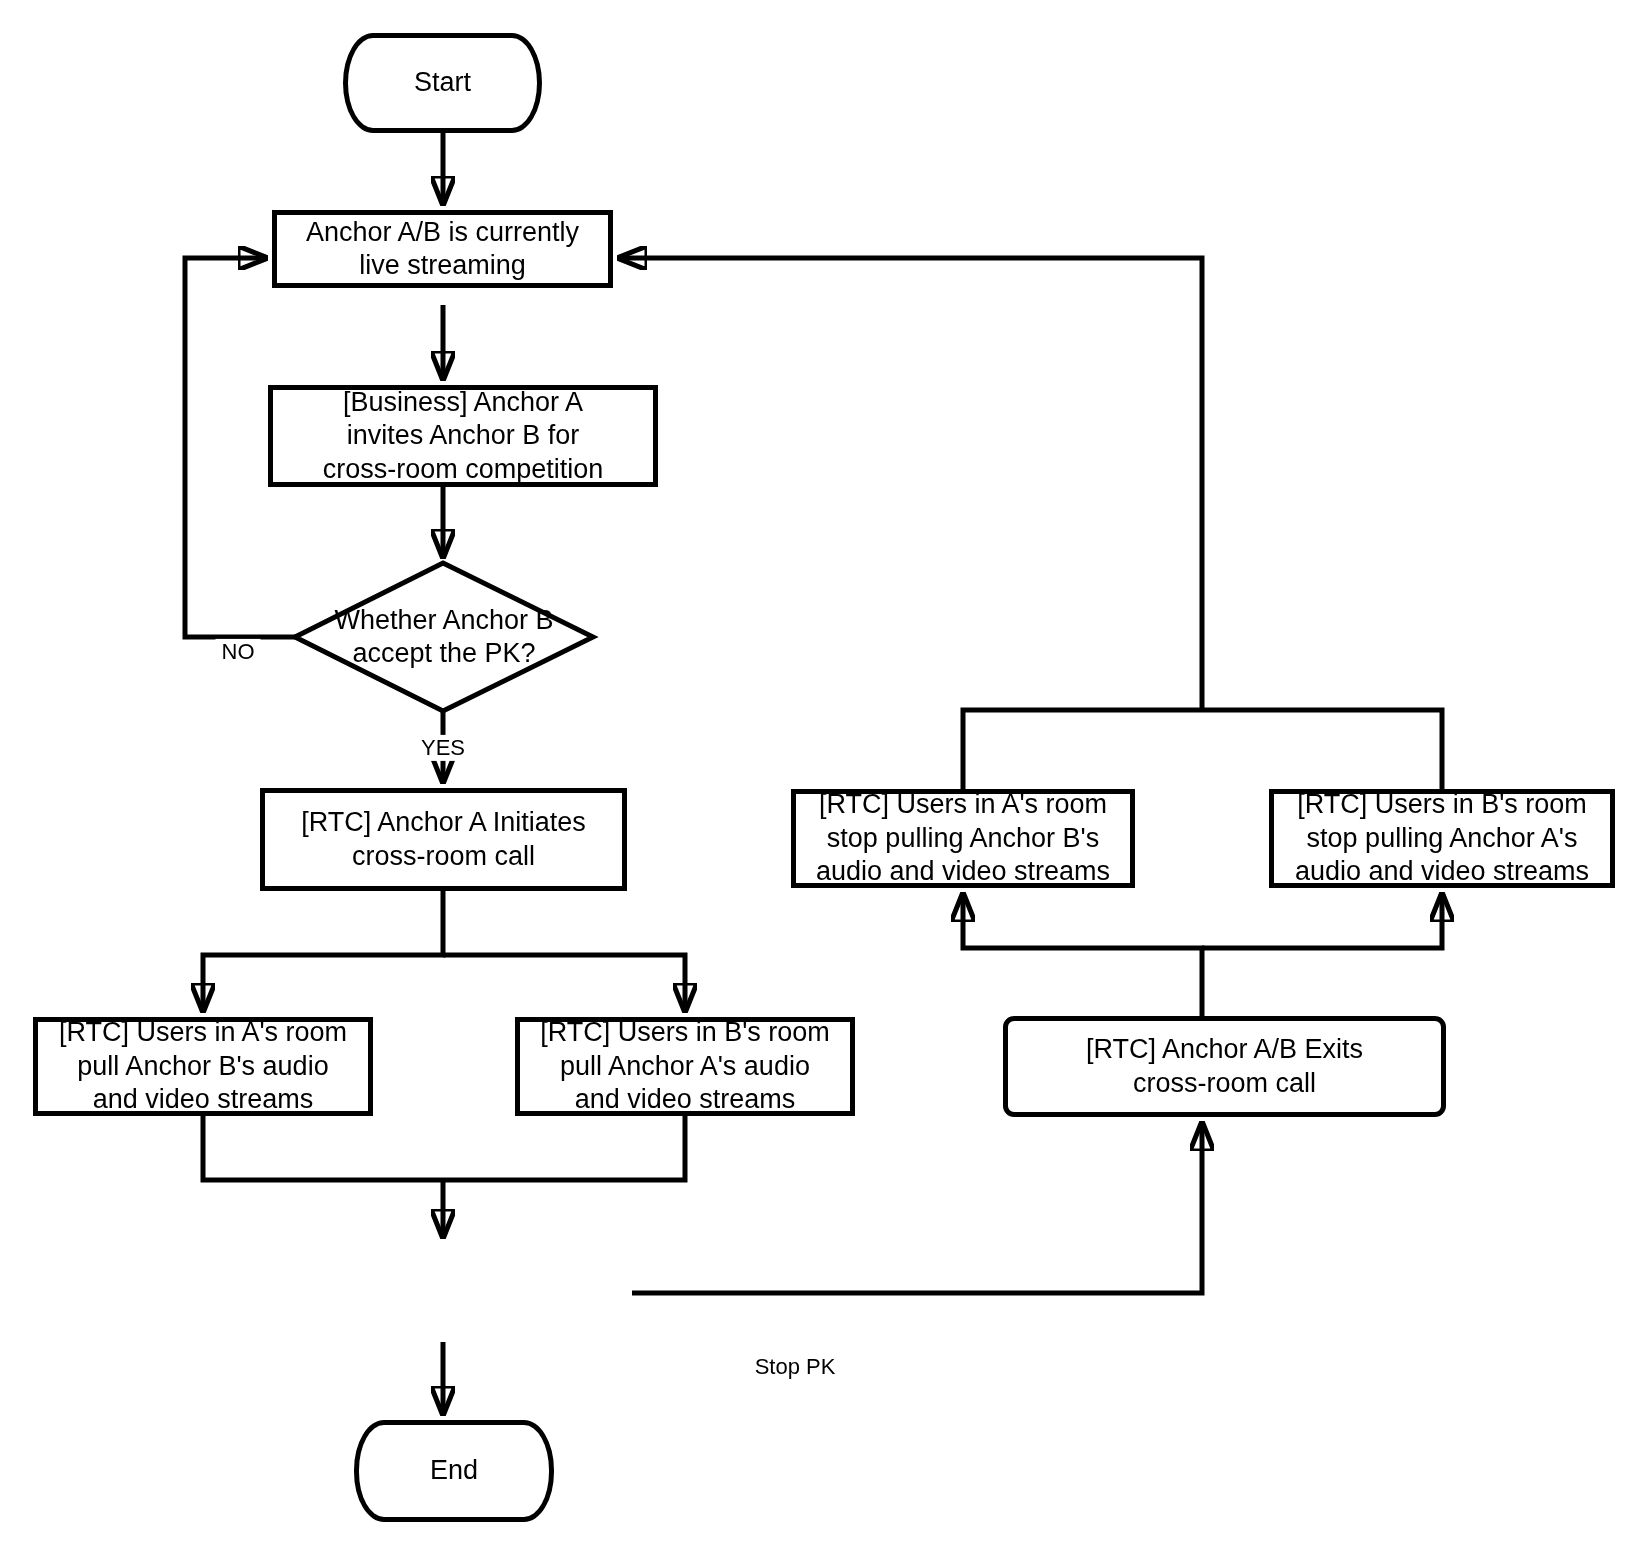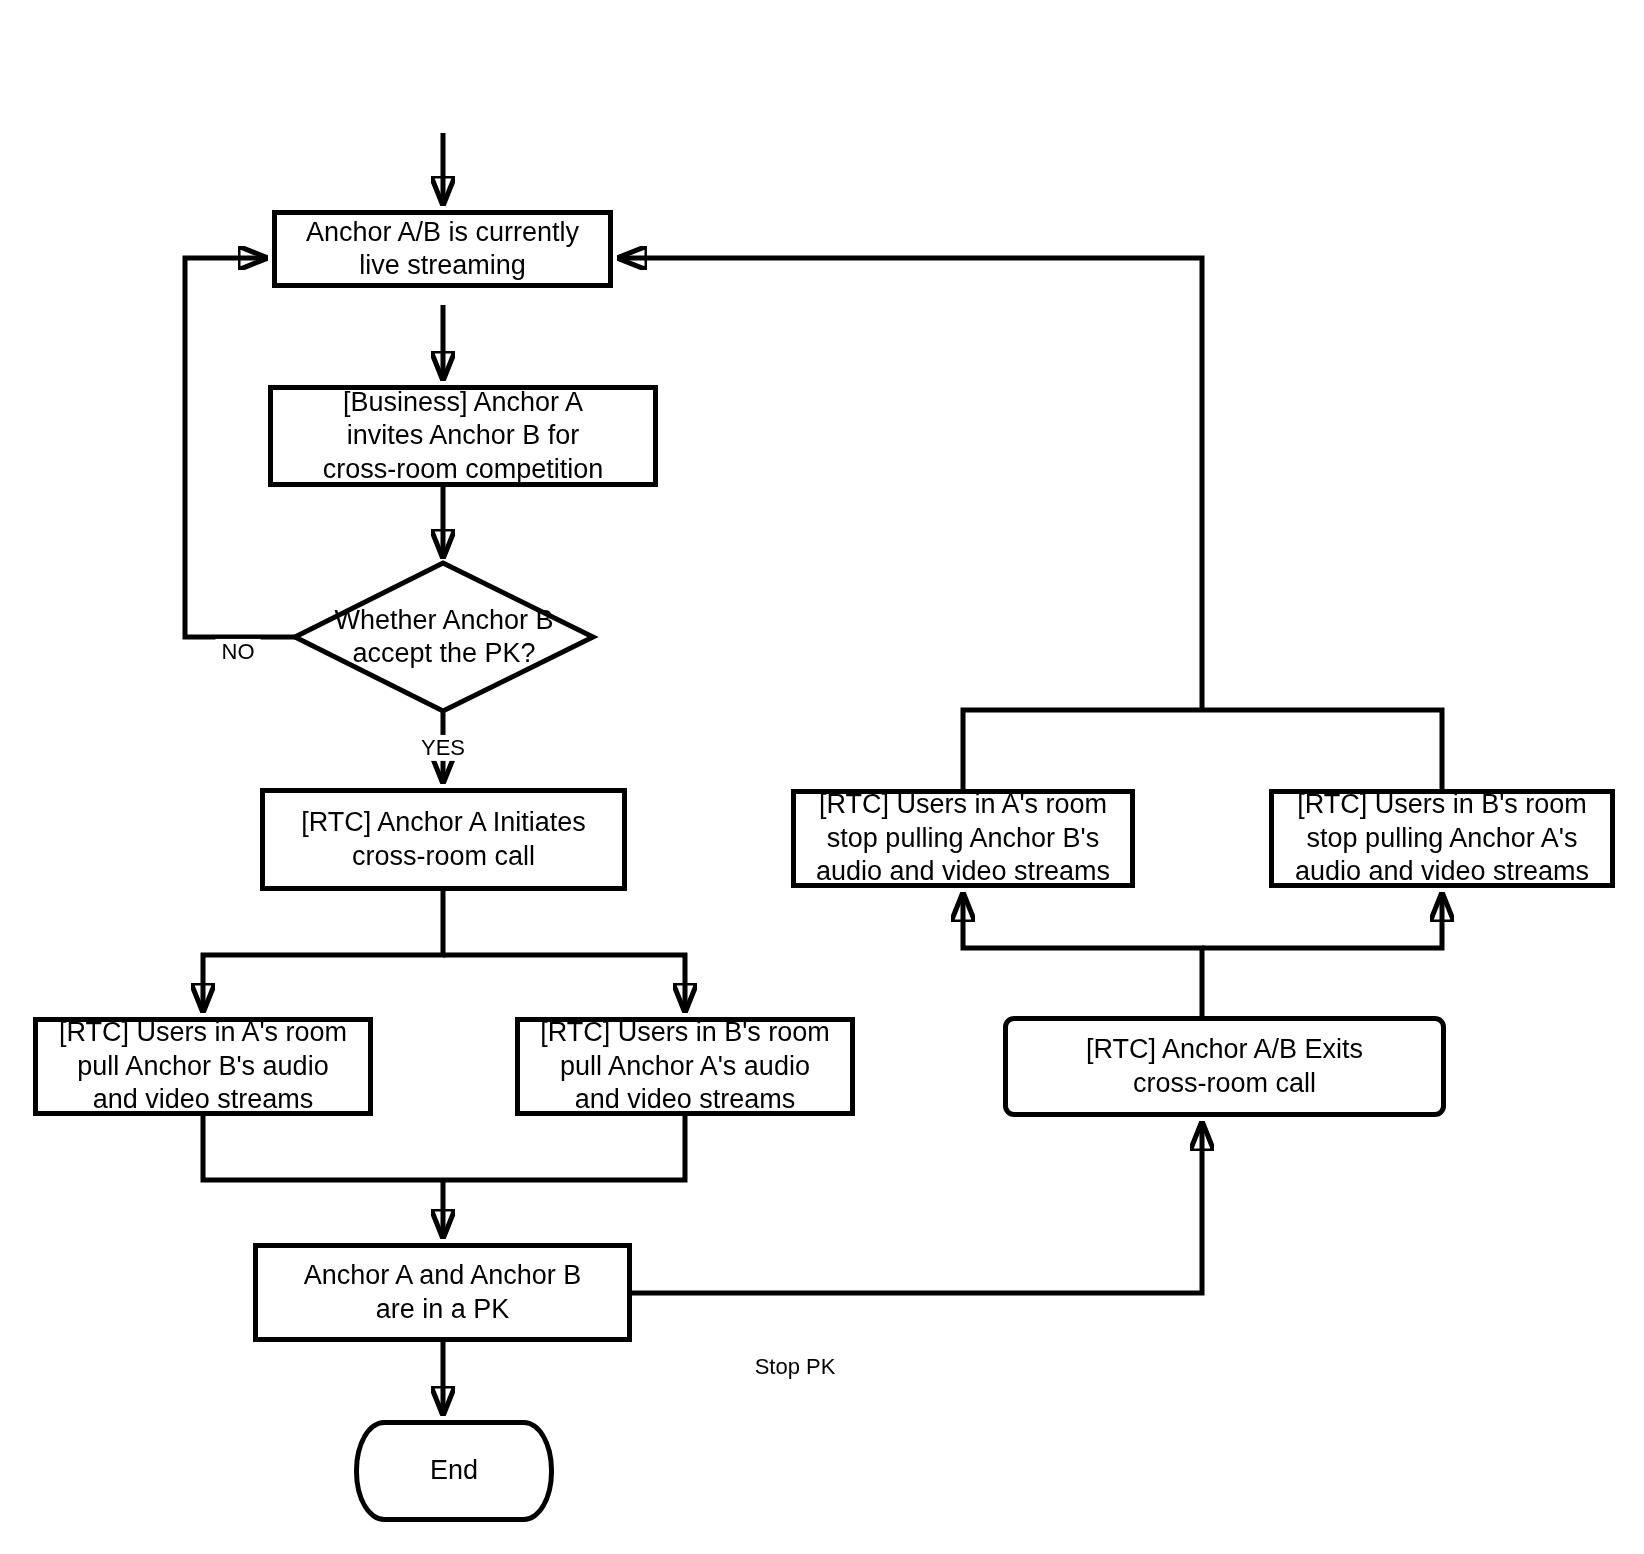--- a/index.html
+++ b/index.html
@@ -98,20 +98,21 @@
 
     <path d="M963,789 L963,710 L1202,710"></path>
     <path d="M1442,789 L1442,710 L1202,710"></path>
     <path d="M1202,710 L1202,258 L618,258" marker-end="url(#arrow)"></path>
 
     <path d="M295,637 L185,637 L185,258 L267,258" marker-end="url(#arrow)"></path>
 
     <polygon points="443,563 593,637 443,711 295,637" fill="#ffffff" stroke="#000000" stroke-width="5"></polygon>
   </svg>
 
+  <div class="node terminal" style="left:343px; top:33px; width:199px; height:100px;">Start</div>
 
   <div class="node" style="left:272px; top:210px; width:341px; height:78px;">Anchor A/B is currently
 live streaming</div>
 
   <div class="node" style="left:268px; top:385px; width:390px; height:102px;">[Business] Anchor A
 invites Anchor B for
 cross-room competition</div>
 
   <div class="diamond-text" style="left:305px; top:575px; width:278px; height:124px;">Whether Anchor B
 accept the PK?</div>
@@ -120,22 +121,20 @@
 cross-room call</div>
 
   <div class="node" style="left:33px; top:1017px; width:340px; height:99px;">[RTC] Users in A's room
 pull Anchor B's audio
 and video streams</div>
 
   <div class="node" style="left:515px; top:1017px; width:340px; height:99px;">[RTC] Users in B's room
 pull Anchor A's audio
 and video streams</div>
 
-  <div class="node" style="left:253px; top:1243px; width:379px; height:99px;">Anchor A and Anchor B
-are in a PK</div>
 
   <div class="node terminal" style="left:354px; top:1420px; width:200px; height:102px;">End</div>
 
   <div class="node" style="left:791px; top:789px; width:344px; height:99px;">[RTC] Users in A's room
 stop pulling Anchor B's
 audio and video streams</div>
 
   <div class="node" style="left:1269px; top:789px; width:346px; height:99px;">[RTC] Users in B's room
 stop pulling Anchor A's
 audio and video streams</div>

